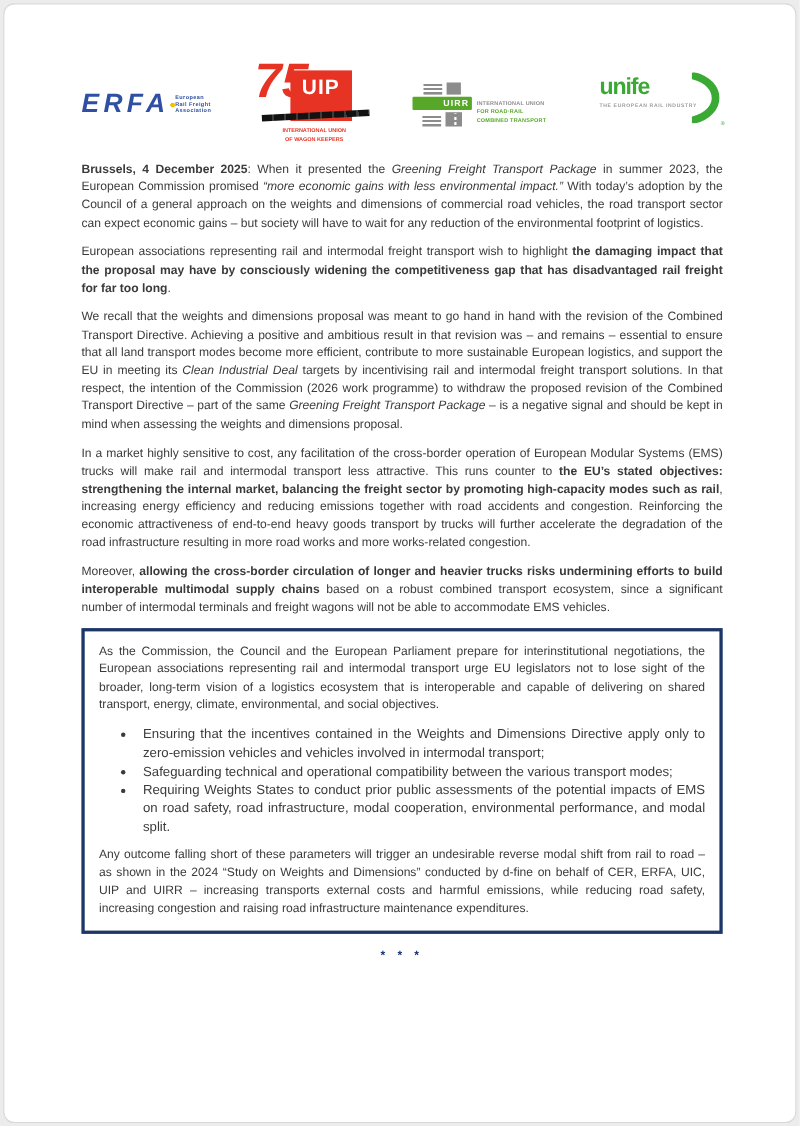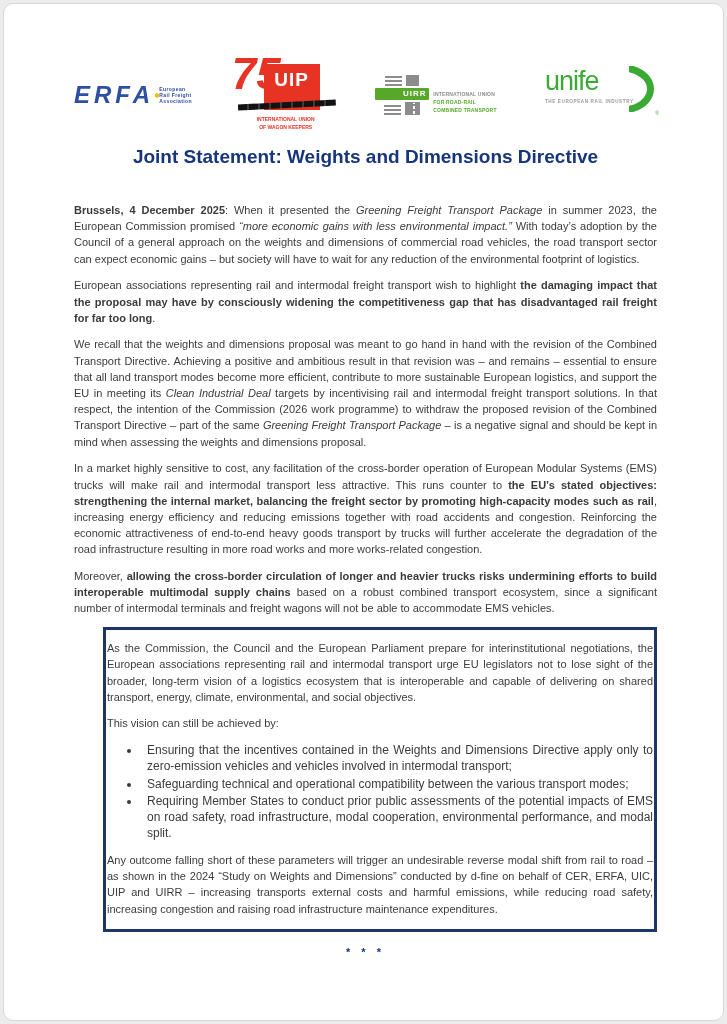--- a/index.html
+++ b/index.html
@@ -43,28 +43,28 @@
   .uirr-banner { width:54px; height:12px; background:var(--uirr-green); border-radius:1px;
     color:#fff; font-size:8px; font-weight:800; text-align:center; line-height:12px; letter-spacing:1px;padding-left:25px; }
   .uirr-road { width:15px; height:13px; background:var(--uirr-gray); position:relative; }
   .uirr-road::after { content:""; position:absolute; left:50%; top:1px; bottom:1px; width:2px;
     background:repeating-linear-gradient(0deg,#fff 0 3px,var(--uirr-gray) 3px 5px); }
   .uirr-text { margin-top:15px; font-size:5px; font-weight:800; line-height:1.6; letter-spacing:.2px; }
   .uirr-text .l1 { color:var(--uirr-gray); }
   .uirr-text .l2,.uirr-text .l3 { color:var(--uirr-green); }
   
   .unife { position:relative; width:112px; height:54px; }
-  .unife-word { font-size:27px; font-weight:400; color:var(--unife-green); letter-spacing:-1px; line-height:1; }
+  .unife-word { font-size:21px; font-weight:700; color:var(--unife-green); letter-spacing:-1px; line-height:1; }
   .unife-swoosh { position:absolute; left:84px; top:-2px; }
   .unife-sub { font-size:4.6px; color:#9a9a9a; letter-spacing:.6px; margin-top:4px; font-weight:700; }
   .unife-reg { position:absolute; right:-2px; bottom:6px; font-size:5px; color:var(--unife-green); }
   
   .title { font-size:19px; font-weight:800; color:var(--title-navy); text-align:center; margin:8px 0 34px; }
   .para { font-size:11px; line-height:16.2px; color:var(--body-text); text-align:justify; margin:0 0 10.5px; }
-  .callout { border:3px solid var(--box-border); padding:10px 1px 12px; margin-top:3px;margin-left:29px; }
+  .callout { border:3px solid var(--box-border); padding:10px 13px 12px; margin-top:3px; }
   .callout .para:last-child { margin-bottom:0; }
   .callout ul { margin:0 0 10.5px; padding-left:34px; }
   .callout li { font-size:12px; line-height:16.2px; color:var(--body-text); text-align:justify; padding-left:6px; margin-bottom:1px; }
   .stars { text-align:center; color:var(--title-navy); font-weight:700; font-size:11px; letter-spacing:4px; margin-top:14px; }
 </style>
 </head>
 <body>
 
 <div class="page">
 
@@ -112,34 +112,32 @@
       <div class="unife-word">unife</div>
       <svg class="unife-swoosh" width="26" height="46" viewBox="0 0 26 46">
         <path d="M2 3 C28 10 28 36 2 43" fill="none" stroke="#3aaa35" stroke-width="7" stroke-linecap="round"></path>
       </svg>
       <div class="unife-sub">THE EUROPEAN RAIL INDUSTRY</div>
       <span class="unife-reg">®</span>
     </div>
 
   </div>
 
-  <h1 class="title">Joint Statement: Weights and Dimensions Directive</h1>
 
   <p class="para"><span style="font-weight: 700;">Brussels, 4 December 2025</span><span>: When it presented the </span><span style="font-style: italic;">Greening Freight Transport Package</span><span> in summer 2023, the European Commission promised </span><span style="font-style: italic;">“more economic gains with less environmental impact.”</span><span> With today’s adoption by the Council of a general approach on the weights and dimensions of commercial road vehicles, the road transport sector can expect economic gains – but society will have to wait for any reduction of the environmental footprint of logistics.</span></p>
   <p class="para"><span>European associations representing rail and intermodal freight transport wish to highlight </span><span style="font-weight: 700;">the damaging impact that the proposal may have by consciously widening the competitiveness gap that has disadvantaged rail freight for far too long</span><span>.</span></p>
   <p class="para"><span>We recall that the weights and dimensions proposal was meant to go hand in hand with the revision of the Combined Transport Directive. Achieving a positive and ambitious result in that revision was – and remains – essential to ensure that all land transport modes become more efficient, contribute to more sustainable European logistics, and support the EU in meeting its </span><span style="font-style: italic;">Clean Industrial Deal</span><span> targets by incentivising rail and intermodal freight transport solutions. In that respect, the intention of the Commission (2026 work programme) to withdraw the proposed revision of the Combined Transport Directive – part of the same </span><span style="font-style: italic;">Greening Freight Transport Package</span><span> – is a negative signal and should be kept in mind when assessing the weights and dimensions proposal.</span></p>
   <p class="para"><span>In a market highly sensitive to cost, any facilitation of the cross-border operation of European Modular Systems (EMS) trucks will make rail and intermodal transport less attractive. This runs counter to </span><span style="font-weight: 700;">the EU’s stated objectives: strengthening the internal market, balancing the freight sector by promoting high-capacity modes such as rail</span><span>, increasing energy efficiency and reducing emissions together with road accidents and congestion. Reinforcing the economic attractiveness of end-to-end heavy goods transport by trucks will further accelerate the degradation of the road infrastructure resulting in more road works and more works-related congestion.</span></p>
   <p class="para"><span>Moreover, </span><span style="font-weight: 700;">allowing the cross-border circulation of longer and heavier trucks risks undermining efforts to build interoperable multimodal supply chains</span><span> based on a robust combined transport ecosystem, since a significant number of intermodal terminals and freight wagons will not be able to accommodate EMS vehicles.</span></p>
 
   <div class="callout">
     <p class="para">As the Commission, the Council and the European Parliament prepare for interinstitutional negotiations, the European associations representing rail and intermodal transport urge EU legislators not to lose sight of the broader, long-term vision of a logistics ecosystem that is interoperable and capable of delivering on shared transport, energy, climate, environmental, and social objectives.</p>
-    <p class="para">This vision can still be achieved by:</p>
     <ul>
         <li>Ensuring that the incentives contained in the Weights and Dimensions Directive apply only to zero-emission vehicles and vehicles involved in intermodal transport;</li>
         <li>Safeguarding technical and operational compatibility between the various transport modes;</li>
-        <li>Requiring Member States to conduct prior public assessments of the potential impacts of EMS on road safety, road infrastructure, modal cooperation, environmental performance, and modal split.</li>
+        <li>Requiring Weights States to conduct prior public assessments of the potential impacts of EMS on road safety, road infrastructure, modal cooperation, environmental performance, and modal split.</li>
       </ul>
     <p class="para">Any outcome falling short of these parameters will trigger an undesirable reverse modal shift from rail to road – as shown in the 2024 “Study on Weights and Dimensions” conducted by d-fine on behalf of CER, ERFA, UIC, UIP and UIRR – increasing transports external costs and harmful emissions, while reducing road safety, increasing congestion and raising road infrastructure maintenance expenditures.</p>
   </div>
 
   <div class="stars">* * *</div>
 
 </div>
 
 </body></html>

